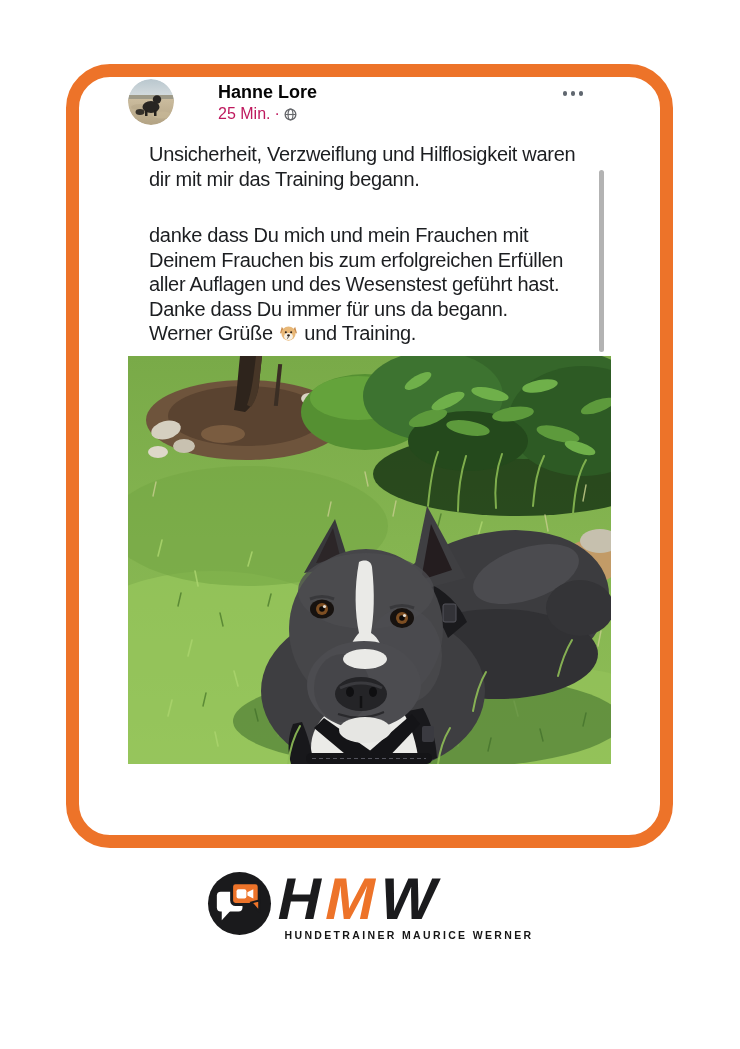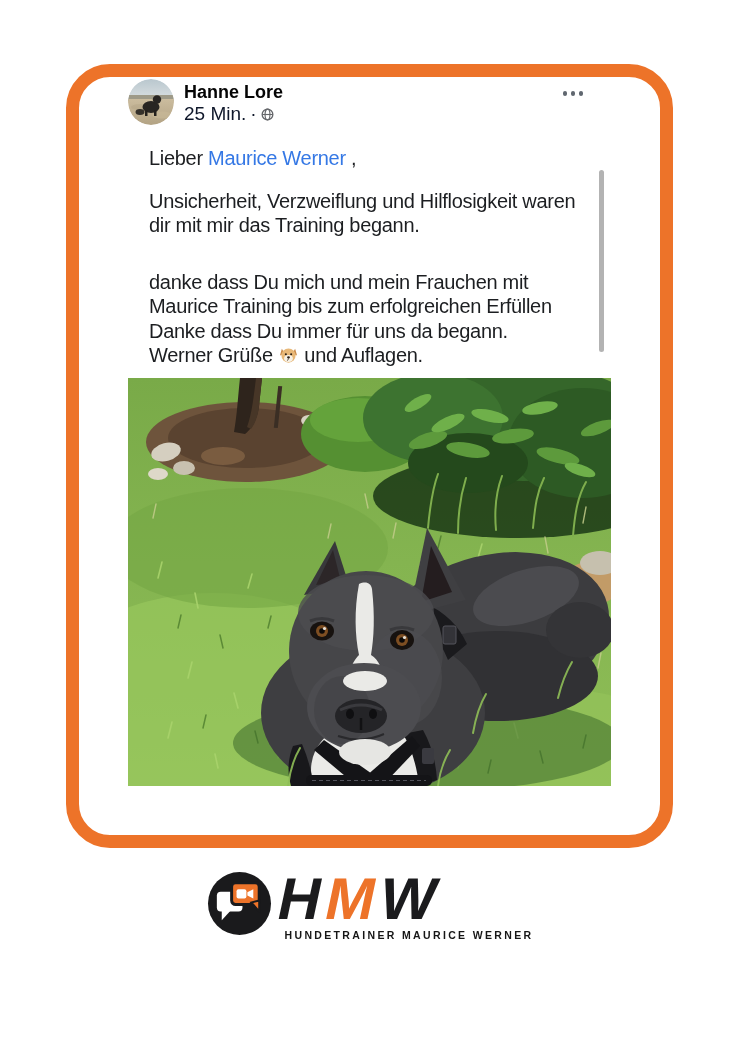--- a/index.html
+++ b/index.html
@@ -9,25 +9,25 @@
   
   .card {
     position: absolute; left: 66px; top: 64px;
     width: 607px; height: 784px;
     border: 13px solid #ED7329; border-radius: 44px;
     background: #ffffff;
   }
   .post { position: relative; width: 483px; margin: 0 auto; height: 758px; }
 
   
-  .post-header { display: flex; align-items: flex-start; padding-top: 2px; height: 47px; position: relative; }
+  .post-header { display: flex; align-items: flex-start; padding-top: 2px; height: 47px; position: relative; gap: 34px; }
   .avatar { width: 46px; height: 46px; border-radius: 50%; overflow: hidden; flex: 0 0 46px; cursor: pointer; }
   .header-text { margin-left: 10px; padding-top: 2px; }
   .author-name { font-size: 18px; font-weight: 700; color: #050505; line-height: 22px; cursor: pointer; }
-  .meta-row { display: flex; align-items: center; gap: 4px; margin-top: 2px; font-size: 19px; color: #0f172a; line-height: 18px; }
+  .meta-row { display: flex; align-items: center; gap: 4px; margin-top: 2px; font-size: 16px; color: #be185d; line-height: 18px; }
   .globe { width: 13px; height: 13px; display: inline-block; }
   .more-dots { position: absolute; right: 25px; top: 11px; display: flex; gap: 3.5px; cursor: pointer; padding: 3px; }
   .more-dots i { width: 4.5px; height: 4.5px; border-radius: 50%; background: #606770; display: block; }
 
   
   .post-body { padding: 0 0 0 21px; color: #1c1e21; font-size: 20px; letter-spacing: -0.3px; }
   .line { line-height: 24.5px; white-space: nowrap; }
   .greeting { margin-top: 22px; }
   .para1 { margin-top: 18px; }
   .para2 { margin-top: 32px; }
@@ -104,44 +104,42 @@
           </div>
         </div>
         <div class="more-dots">
             <i></i>
             <i></i>
             <i></i>
           </div>
       </div>
 
       <div class="post-body">
-        <div class="line greeting">
-          <span>Lieber </span><span class="fb-link">Maurice Werner</span><span> ,</span>
-        </div>
 
         <div class="para1">
           <div class="line">Unsicherheit, Verzweiflung und Hilflosigkeit waren</div>
           <div class="line">dir mit mir das Training begann.</div>
         </div>
 
         <div class="para2">
           <div class="line">danke dass Du mich und mein Frauchen mit</div>
-          <div class="line">Maurice Training bis zum erfolgreichen Erfüllen</div>
+          <div class="line">Deinem Frauchen bis zum erfolgreichen Erfüllen</div>
+          <div class="line">aller Auflagen und des Wesenstest geführt hast.</div>
           <div class="line">Danke dass Du immer für uns da begann.</div>
           <div class="line">
             <span>Werner Grüße </span><svg class="emoji" viewBox="0 0 20 20" aria-label="🐶">
               <polygon points="3,3 1,10 6,8" fill="#c98a4b"></polygon>
               <polygon points="17,3 19,10 14,8" fill="#c98a4b"></polygon>
               <circle cx="10" cy="10" r="7.5" fill="#e8b878"></circle>
               <ellipse cx="10" cy="13.2" rx="4.6" ry="3.6" fill="#f7f1e6"></ellipse>
               <circle cx="7.2" cy="8.6" r="1.1" fill="#2b2017"></circle>
               <circle cx="12.8" cy="8.6" r="1.1" fill="#2b2017"></circle>
               <ellipse cx="10" cy="12" rx="1.5" ry="1.1" fill="#2b2017"></ellipse>
               <path d="M10,13 Q10,15 8.4,15.3" stroke="#2b2017" stroke-width="0.7" fill="none"></path>
-            </svg><span> und Auflagen.</span>
+            </svg><span> und Training.</span>
           </div>
         </div>
       </div>
 
       <div class="scrollbar-thumb"></div>
 
       <div class="photo-wrap" aria-label="Schwarz-weißer Hund mit Geschirr liegt im Gras">
         <svg viewBox="0 0 483 408" preserveAspectRatio="none">
           <defs>
             <linearGradient id="grassG" x1="0" y1="0" x2="0" y2="1">

